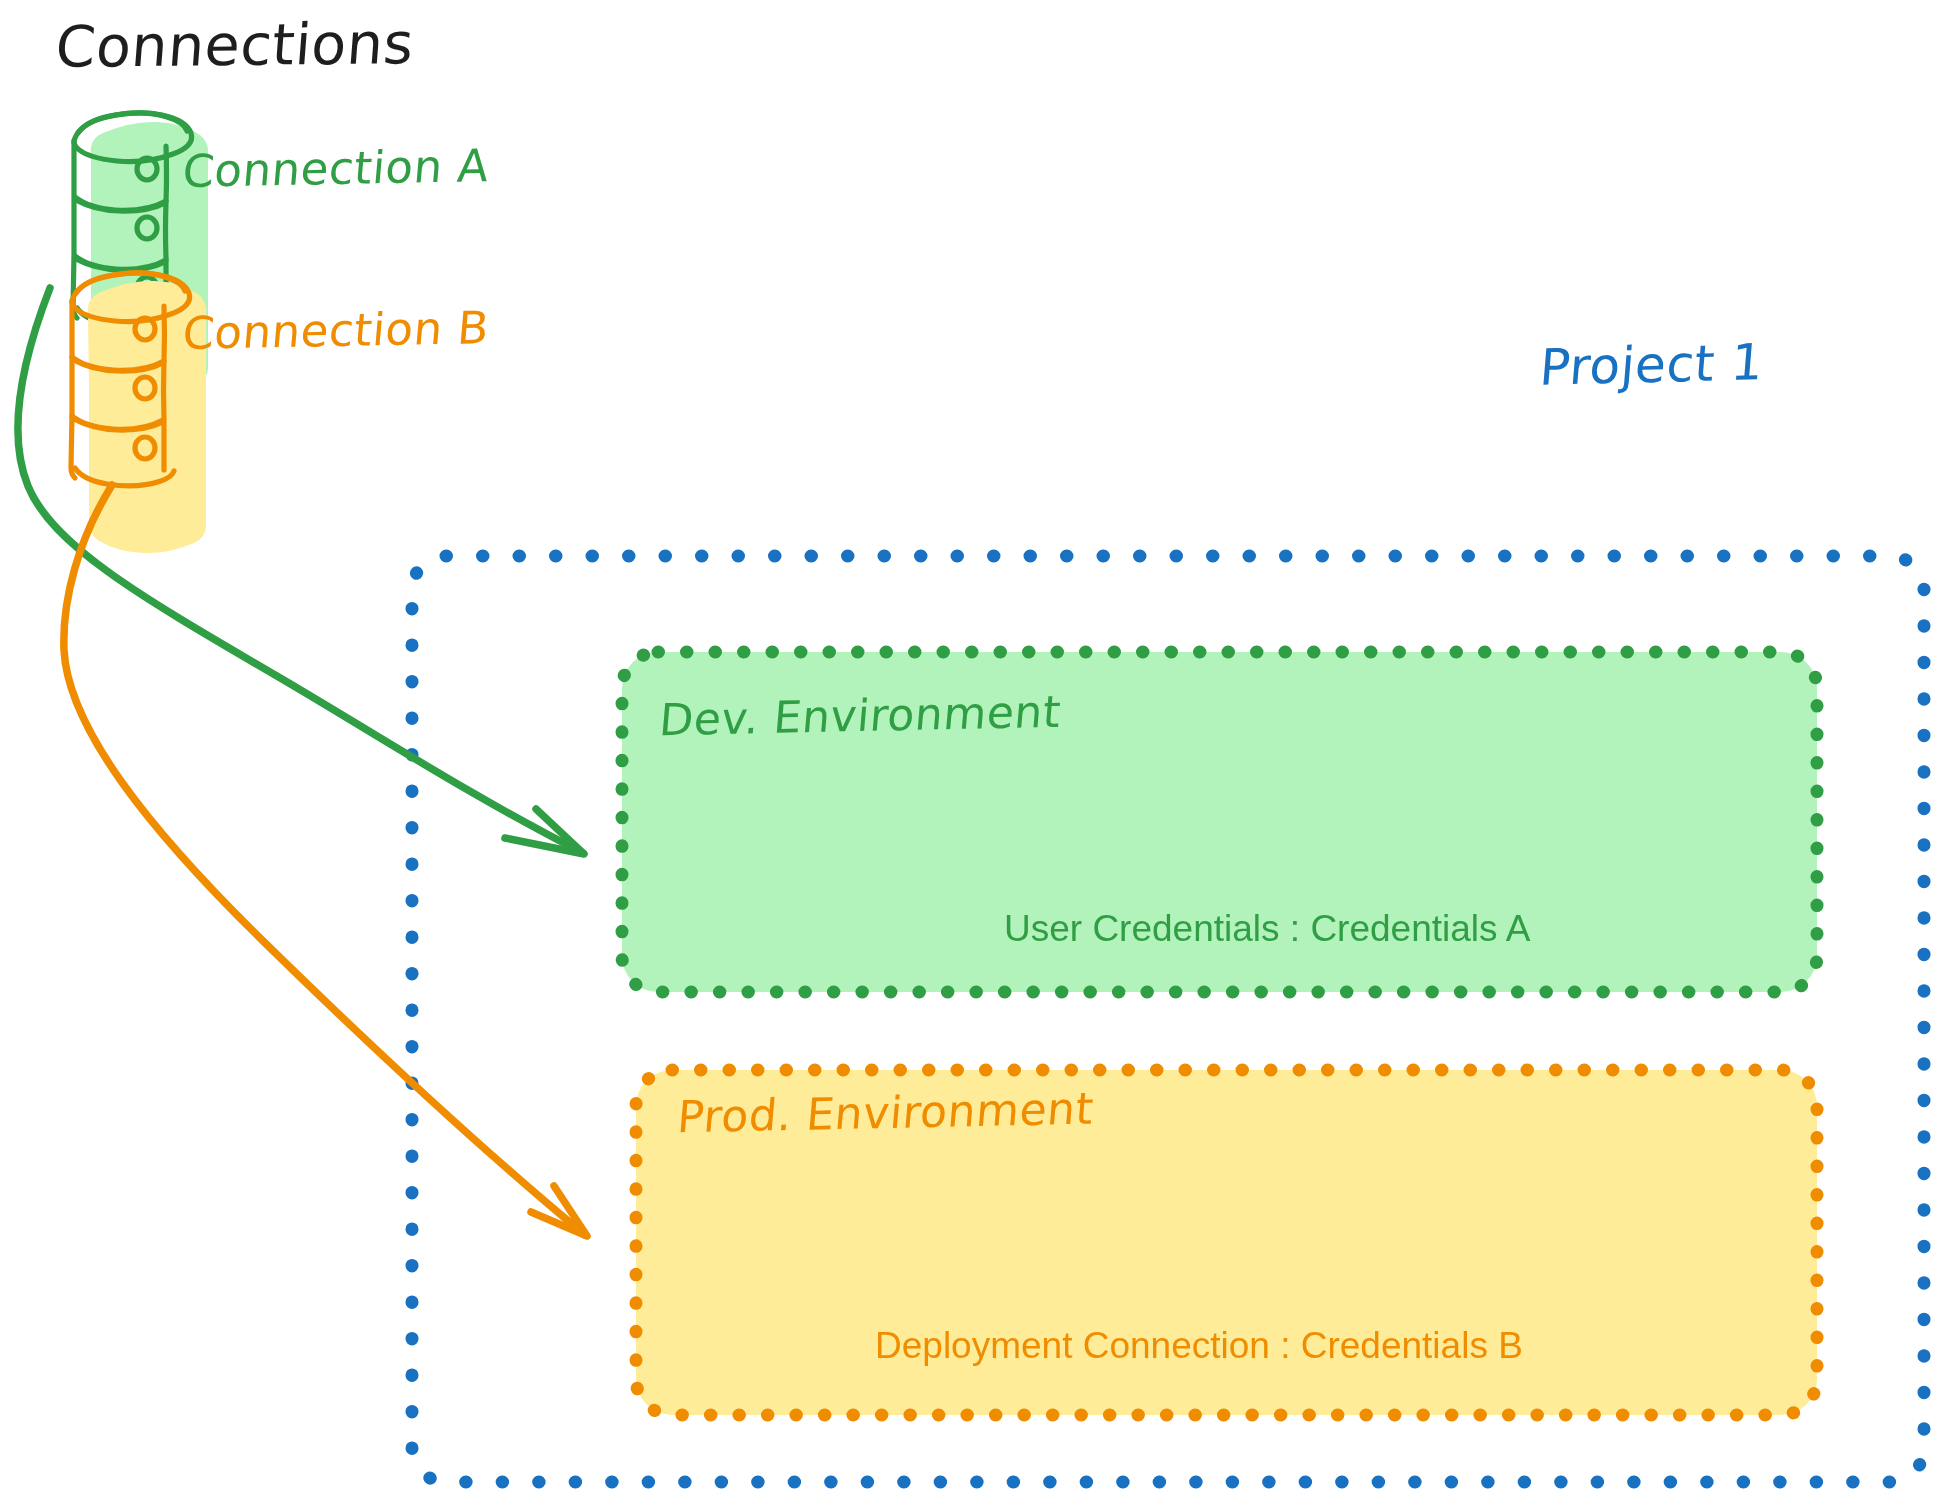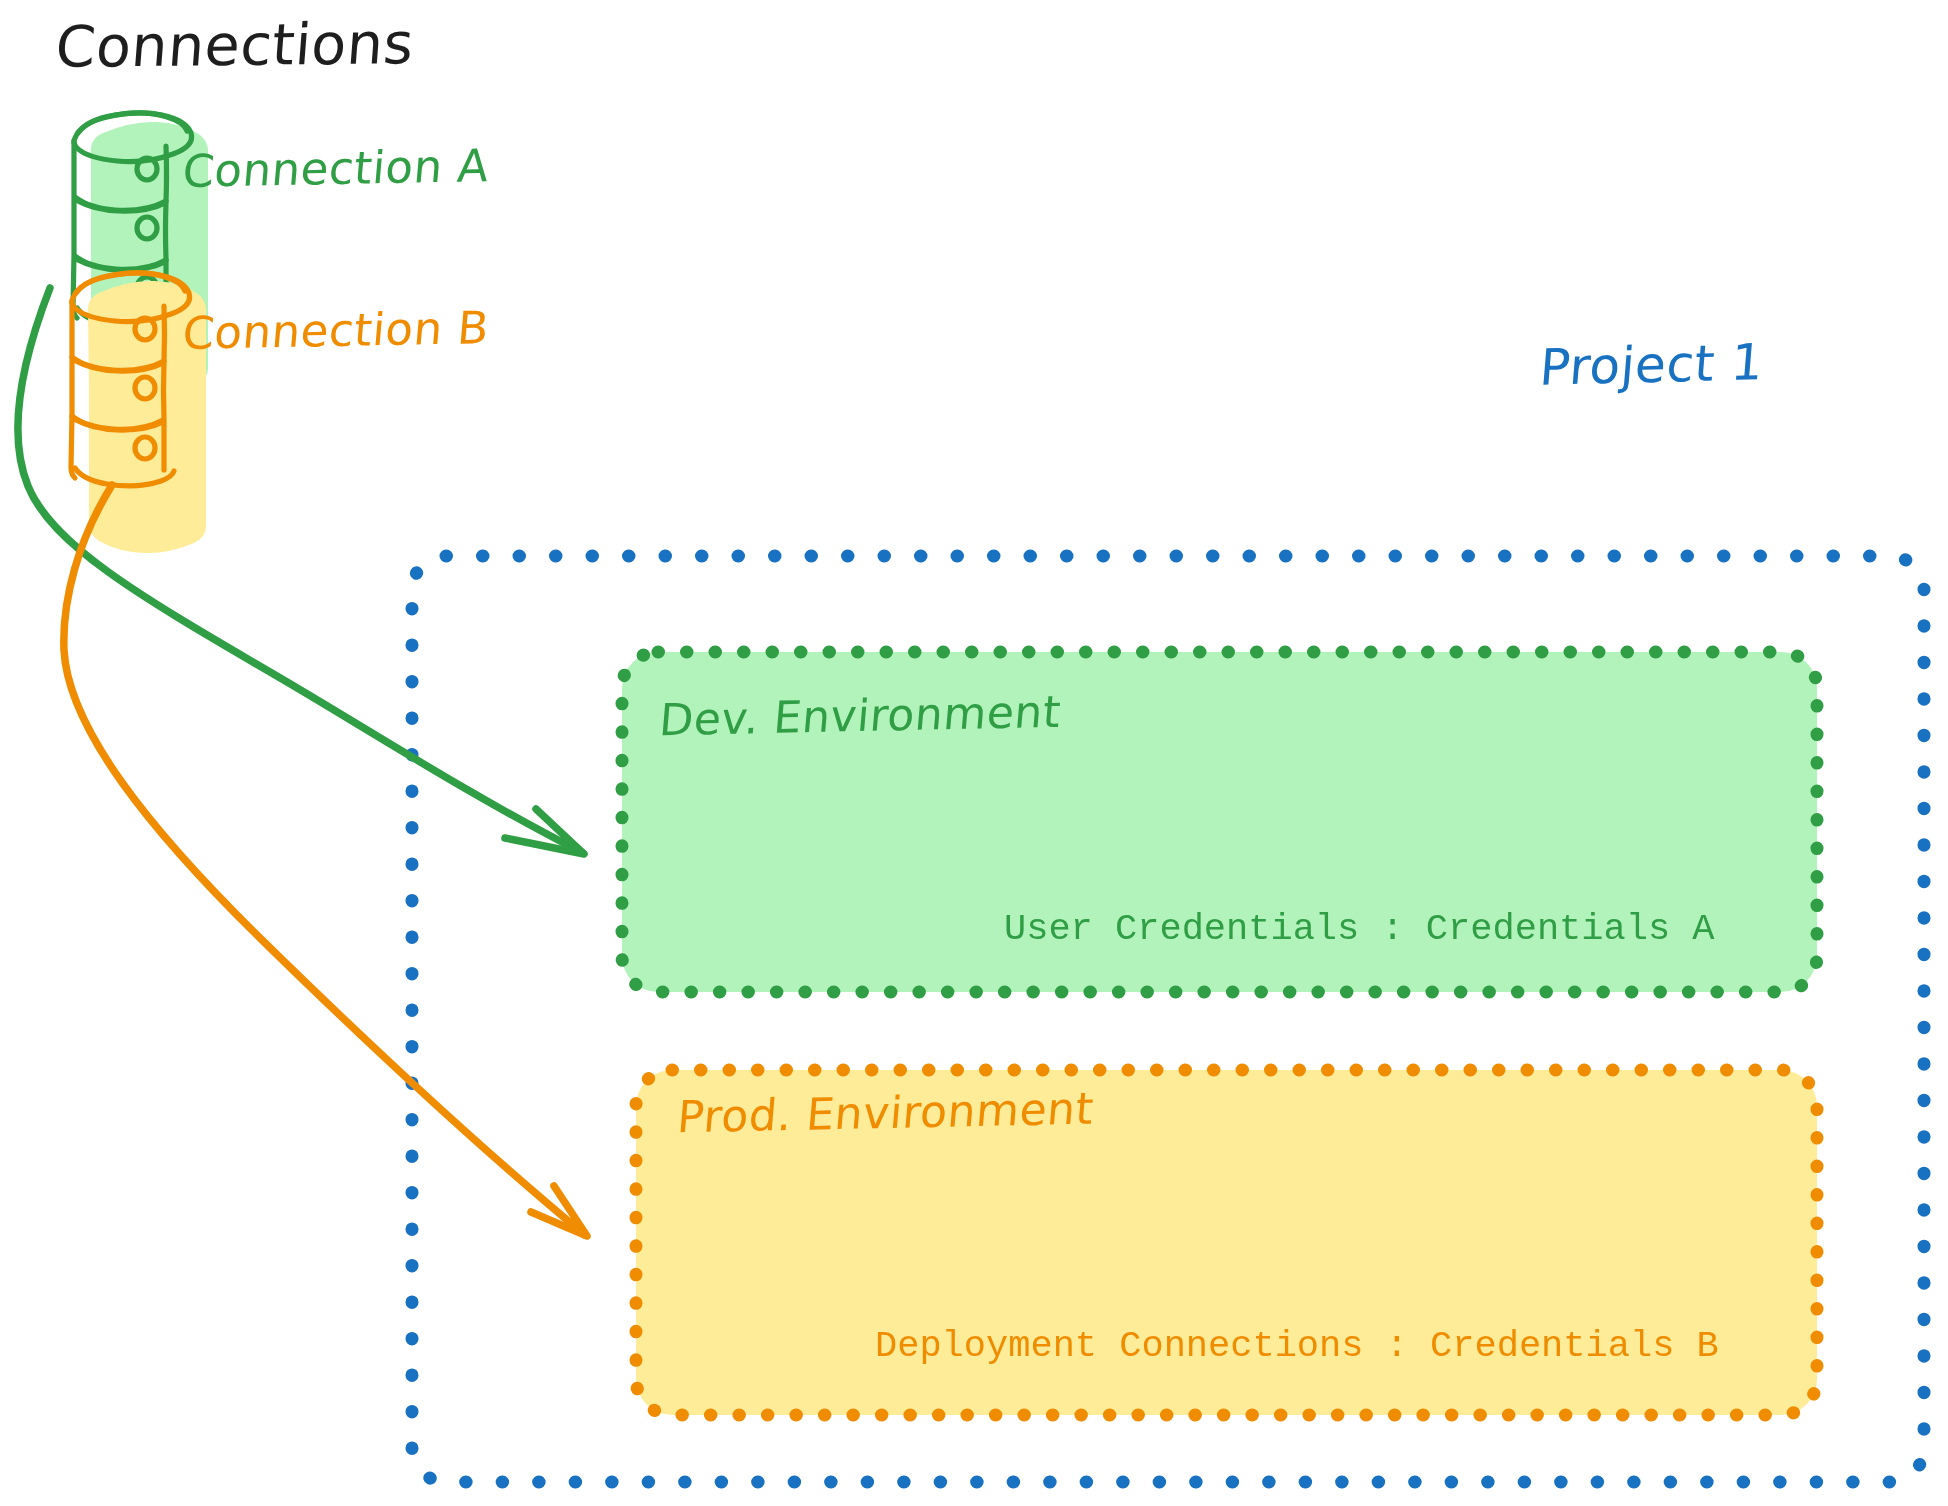--- a/index.html
+++ b/index.html
@@ -24,21 +24,21 @@
     height: 1506px;
   }
 
   
   .hand {
     font-family: "DejaVu Sans", sans-serif;
     font-weight: 400;
     letter-spacing: 0.5px;
   }
   .mono {
-    font-family: Liberation Mono, monospace;
+    font-family: Liberation Sans, sans-serif;
     letter-spacing: 0px;
   }
 
   .txt {
     position: absolute;
     white-space: nowrap;
     user-select: none;
   }
 
   #title-connections {
@@ -203,13 +203,13 @@
 <div class="txt hand" id="label-connection-b">Connection B</div>
 
 <div class="txt hand" id="label-project-title">Project 1</div>
 
 <div class="txt hand" id="label-dev-env">Dev. Environment</div>
 
 <div class="txt mono" id="label-dev-credentials">User Credentials : Credentials A</div>
 
 <div class="txt hand" id="label-prod-env">Prod. Environment</div>
 
-<div class="txt mono" id="label-prod-credentials">Deployment Connections : Credentials B</div>
+<div class="txt mono" id="label-prod-credentials">Deployment Connection : Credentials B</div>
 
 </body></html>

